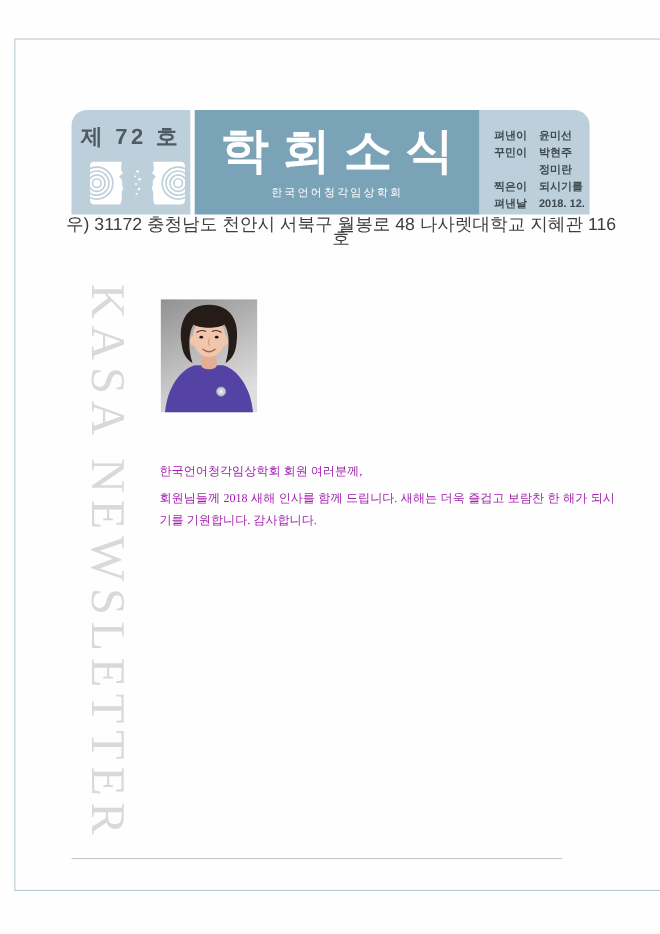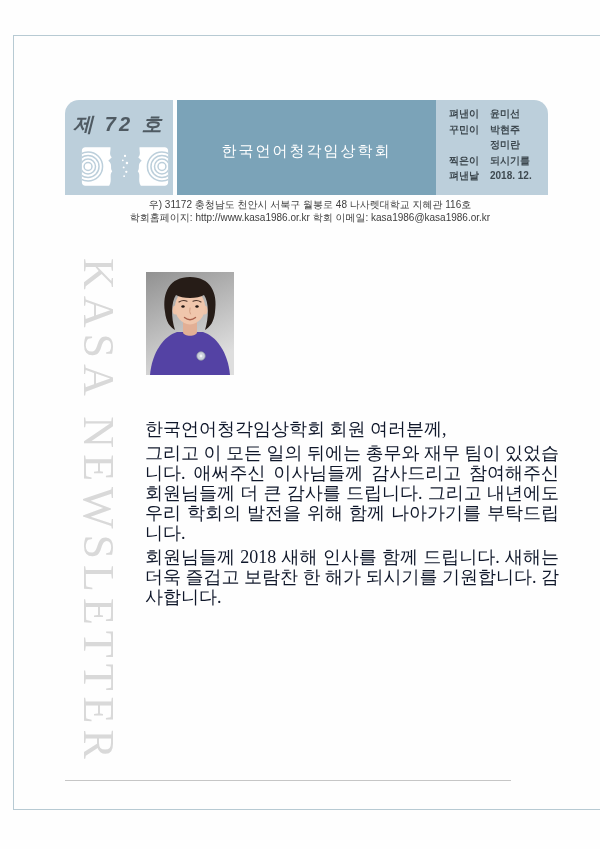--- a/index.html
+++ b/index.html
@@ -9,72 +9,72 @@
     font-family:"Liberation Serif","DejaVu Serif",serif;
     color:#2b2b2b;
   }
   .frame{
     position:absolute;left:13px;top:35px;width:591px;height:775px;
     border:1.5px solid #b7cad3;box-sizing:border-box;
   }
   
   .issue-box{
     position:absolute;left:65px;top:100px;width:108px;height:95px;
-    background:#bccfdb;border-radius:14px 0 0 0;box-sizing:border-box;font-style:italic;
+    background:#bccfdb;border-radius:14px 0 0 0;box-sizing:border-box;
   }
   .issue-no{
     margin-top:11px;text-align:center;
     font-family:"Liberation Sans","DejaVu Sans",sans-serif;
     font-size:20px;font-weight:600;letter-spacing:3px;color:#4f5a62;
   }
   .logo{position:absolute;left:16px;top:46px;width:88px;height:41px;}
   .title-box{
     position:absolute;left:177px;top:100px;width:259px;height:95px;
     background:#7ba3b8;display:flex;flex-direction:column;align-items:center;justify-content:center;
     box-sizing:border-box;
   }
   .main-title{
     font-family:"Liberation Sans","DejaVu Sans",sans-serif;
     font-size:44px;font-weight:bold;color:#ffffff;letter-spacing:12px;
     padding-left:12px;line-height:1;margin-top:2px;
   }
   .sub-title{
     font-family:"Liberation Sans","DejaVu Sans",sans-serif;
-    font-size:15px;color:#ffffff;letter-spacing:2px;margin-top:8px;
+    font-size:10px;color:#ffffff;letter-spacing:2px;margin-top:8px;
   }
   .pub-box{
-    position:absolute;left:436px;top:100px;width:112px;height:95px;
+    position:absolute;left:436px;top:100px;width:100px;height:95px;
     background:#bccfdb;border-radius:0 14px 0 0;box-sizing:border-box;
-    padding:6px 0 0 13px;
+    padding:16px 0 0 13px;
     font-family:"Liberation Sans","DejaVu Sans",sans-serif;
     font-size:10px;font-weight:bold;color:#3e4950;
   }
   .pub-row{display:flex;line-height:15.5px;}
   .pub-label{width:32px;flex:none;}
   .pub-value{margin-left:9px;white-space:nowrap;}
   
   .contact{
     position:absolute;left:60px;top:198px;width:500px;text-align:center;
     font-family:"Liberation Sans","DejaVu Sans",sans-serif;
-    font-size:10px;line-height:13.4px;color:#3d3d3d;
+    font-size:16px;line-height:13.4px;color:#3d3d3d;
   }
   
   .watermark{
     position:absolute;left:123px;top:258px;width:540px;height:50px;
     transform:rotate(90deg);transform-origin:0 0;
     font-family:"Liberation Serif","DejaVu Serif",serif;
     font-size:44px;color:#d9d9d9;letter-spacing:6px;line-height:50px;
     white-space:nowrap;
   }
   
   .portrait{position:absolute;left:146px;top:272px;width:88px;height:103px;}
   
   .letter{
     position:absolute;left:145px;top:419px;width:414px;
-    font-size:18px;line-height:20px;text-align:justify;color:#0f172a;font-family:Liberation Serif, serif;
+    font-size:11px;line-height:20px;text-align:justify;color:#a21caf;font-family:Liberation Serif, serif;
   }
   .letter p{margin:0 0 4px 0;}
   .signoff{
     position:absolute;left:145px;top:690px;width:414px;text-align:right;
     font-size:13px;line-height:22px;color:#262626;
   }
   .signer-name{font-weight:bold;font-size:14.5px;margin-left:7px;}
   .divider{position:absolute;left:65px;top:780px;width:446px;height:1px;background:#c6c6c6;}
 </style>
 </head>
@@ -117,20 +117,21 @@
         <circle cx="47.5" cy="16" r="1"></circle>
         <circle cx="52.2" cy="19" r="1.4"></circle>
         <circle cx="48.5" cy="24" r="1.1"></circle>
         <circle cx="51.5" cy="29" r="1.3"></circle>
         <circle cx="49" cy="34" r="1"></circle>
       </g>
     </svg>
   </div>
 
   <div class="title-box">
+    <div class="main-title">학회소식</div>
     <div class="sub-title">한국언어청각임상학회</div>
   </div>
 
   <div class="pub-box">
     <div class="pub-row">
       <span class="pub-label">펴낸이</span>
       <span class="pub-value">윤미선</span>
     </div>
     <div class="pub-row">
       <span class="pub-label">꾸민이</span>
@@ -146,21 +147,20 @@
     </div>
     <div class="pub-row">
       <span class="pub-label">펴낸날</span>
       <span class="pub-value">2018. 12.</span>
     </div>
   </div>
 </header>
 
 <div class="contact">
   <div>우) 31172 충청남도 천안시 서북구 월봉로 48 나사렛대학교 지혜관 116호</div>
-  <div>학회홈페이지: http://www.kasa1986.or.kr  학회 이메일: kasa1986@kasa1986.or.kr</div>
 </div>
 
 <svg class="portrait" viewBox="0 0 88 103" aria-hidden="true">
   <defs>
     <linearGradient id="bgG" x1="0" y1="0" x2="0.4" y2="1">
       <stop offset="0" stop-color="#919191"></stop>
       <stop offset="1" stop-color="#dedede"></stop>
     </linearGradient>
   </defs>
   <rect x="0" y="0" width="88" height="103" fill="url(#bgG)"></rect>
@@ -185,20 +185,19 @@
   <path d="M44,36 q-1,4 0.4,6" stroke="#d49f84" stroke-width="1" fill="none" stroke-linecap="round"></path>
 
   <path d="M38.5,45.5 q5.5,4.5 11,0" stroke="#a8604c" stroke-width="1.4" fill="none" stroke-linecap="round"></path>
 
   <circle cx="55" cy="84" r="4.2" fill="#ccd1dc" stroke="#8f96a6" stroke-width="0.8"></circle>
   <circle cx="55" cy="84" r="1.4" fill="#f2f3f7"></circle>
 </svg>
 
 <div class="letter">
   <p>한국언어청각임상학회 회원 여러분께,</p>
-  <p>그리고 이 모든 일의 뒤에는 총무와 재무 팀이 있었습니다. 애써주신 이사님들께 감사드리고 참여해주신 회원님들께 더 큰 감사를 드립니다. 그리고 내년에도 우리 학회의 발전을 위해 함께 나아가기를 부탁드립니다.</p>
   <p>회원님들께 2018 새해 인사를 함께 드립니다. 새해는 더욱 즐겁고 보람찬 한 해가 되시기를 기원합니다. 감사합니다.</p>
 </div>
 
 <div class="signoff">
 </div>
 
 <div class="divider"></div>
 
 </body></html>

